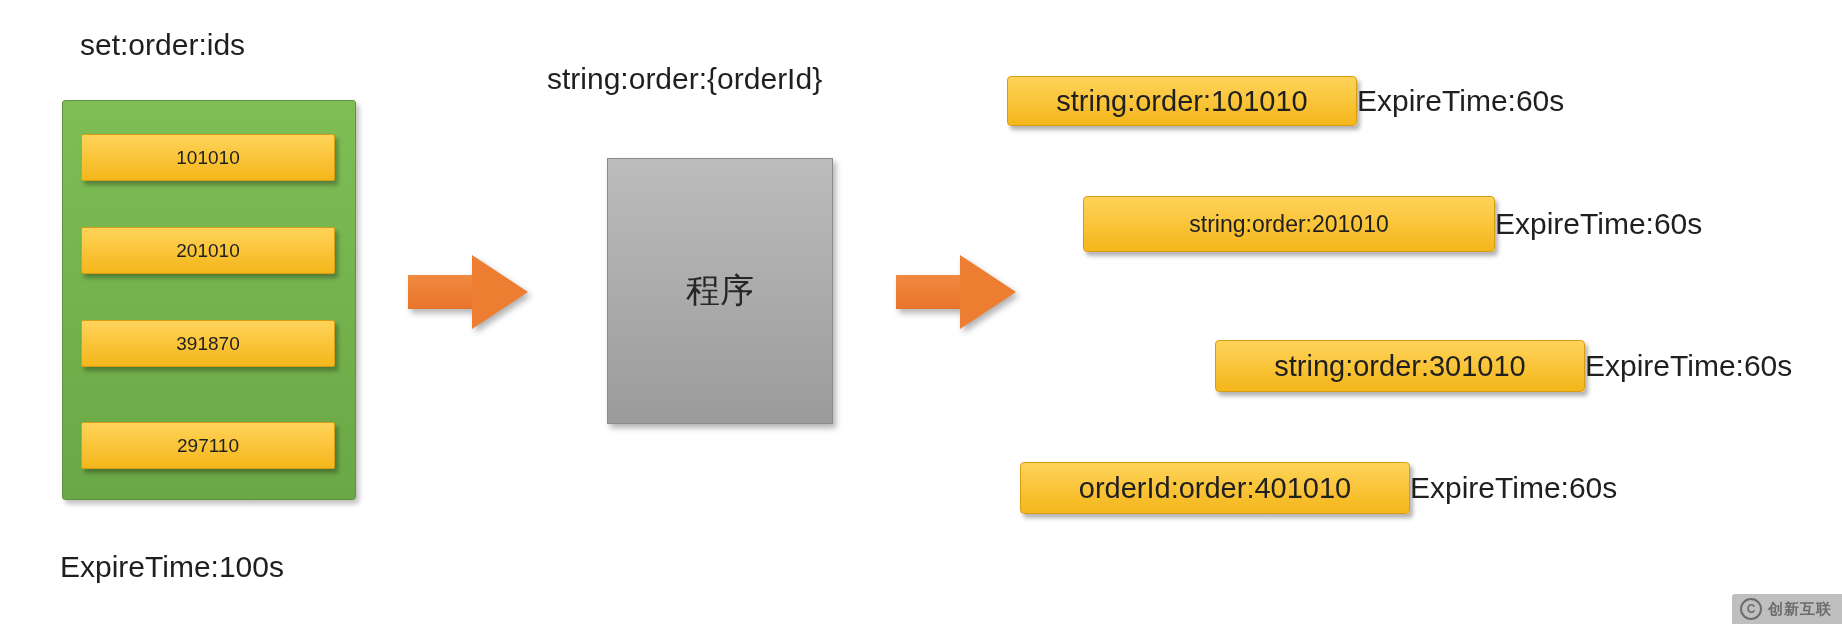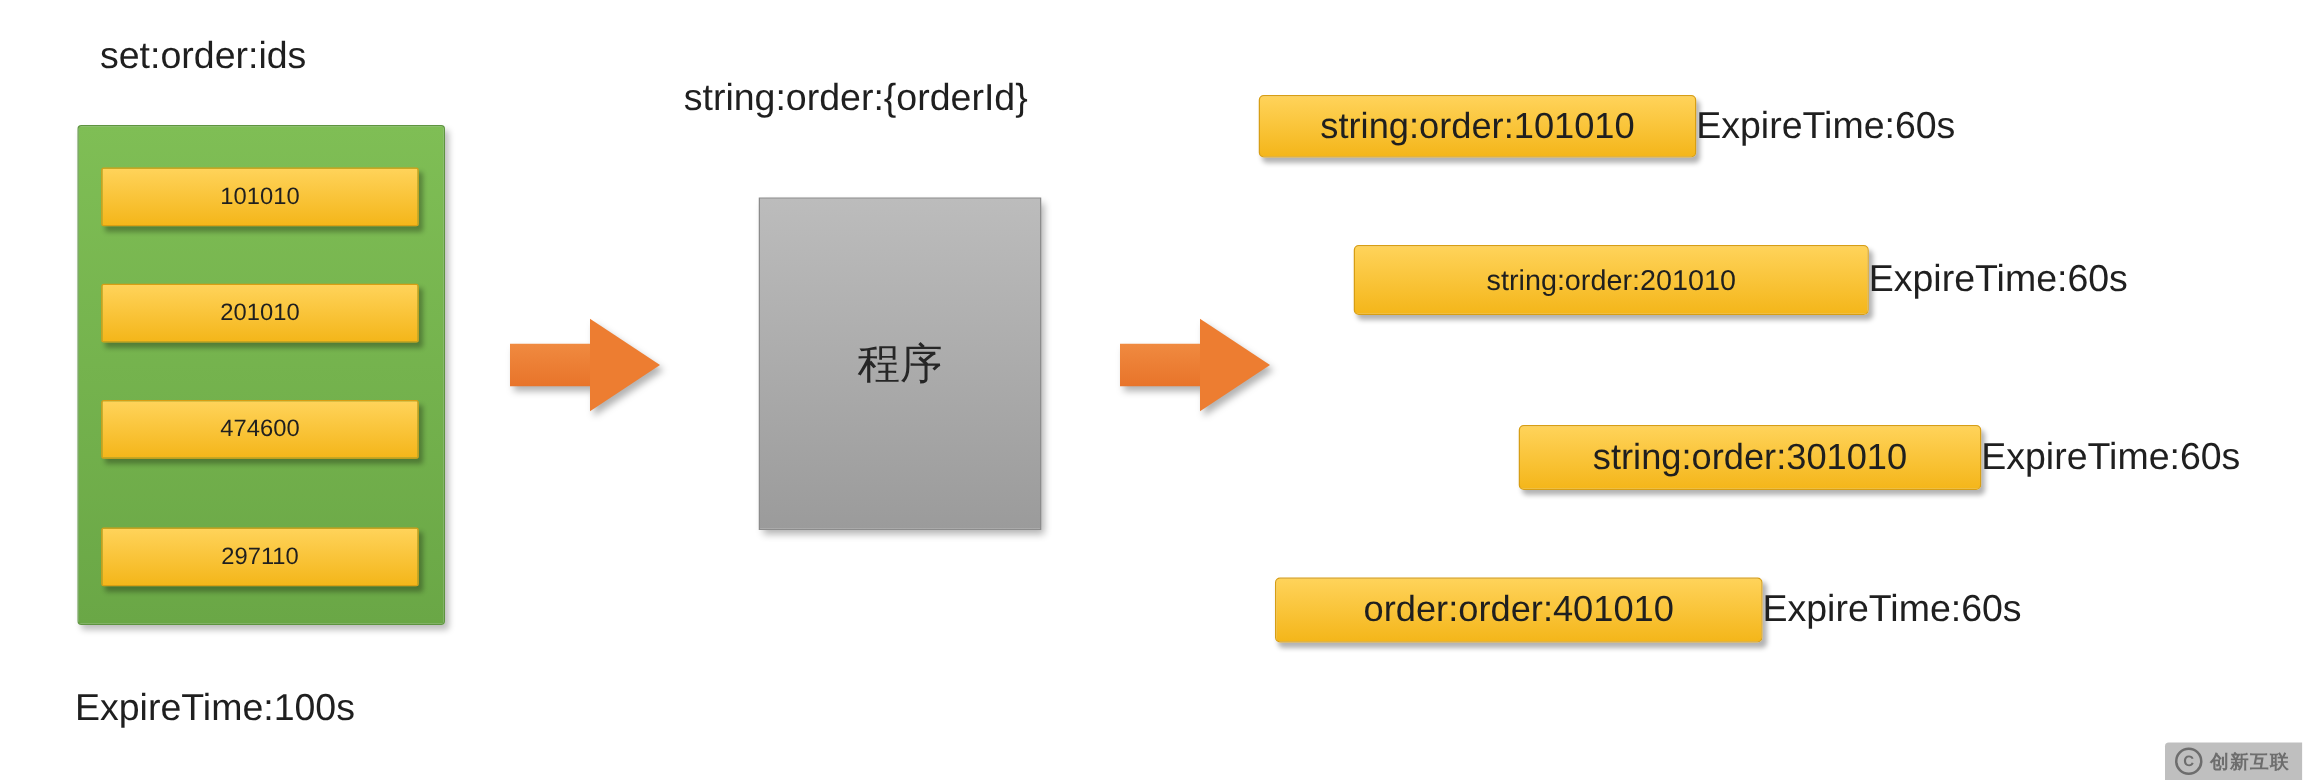--- a/index.html
+++ b/index.html
@@ -145,21 +145,21 @@
 </head>
 <body>
 
 <div class="canvas">
 
   <div class="txt" style="left:80px; top:28px;">set:order:ids</div>
 
   <div class="green-box">
     <div class="set-bar" style="top:33px;">101010</div>
     <div class="set-bar" style="top:126px;">201010</div>
-    <div class="set-bar" style="top:219px;">474600</div>
+    <div class="set-bar" style="top:219px;">391870</div>
     <div class="set-bar" style="top:321px;">297110</div>
   </div>
 
   <div class="txt" style="left:60px; top:550px;">ExpireTime:100s</div>
 
   <div class="arrow" style="left:408px; top:255px;">
     <div class="shaft"></div>
     <div class="head"></div>
   </div>
 
@@ -183,21 +183,21 @@
     <div class="pill" style="width:410px; height:54px; font-size:23px;">string:order:201010</div>
     <div class="expire">ExpireTime:60s</div>
   </div>
 
   <div class="row" style="left:1215px; top:340px;">
     <div class="pill" style="width:368px;">string:order:301010</div>
     <div class="expire">ExpireTime:60s</div>
   </div>
 
   <div class="row" style="left:1020px; top:462px;">
-    <div class="pill" style="width:388px;">order:order:401010</div>
+    <div class="pill" style="width:388px;">orderId:order:401010</div>
     <div class="expire">ExpireTime:60s</div>
   </div>
 
   <div class="watermark">
     <span class="wm-icon">C</span>
     <span class="wm-text">创新互联</span>
   </div>
 
 </div>
 

